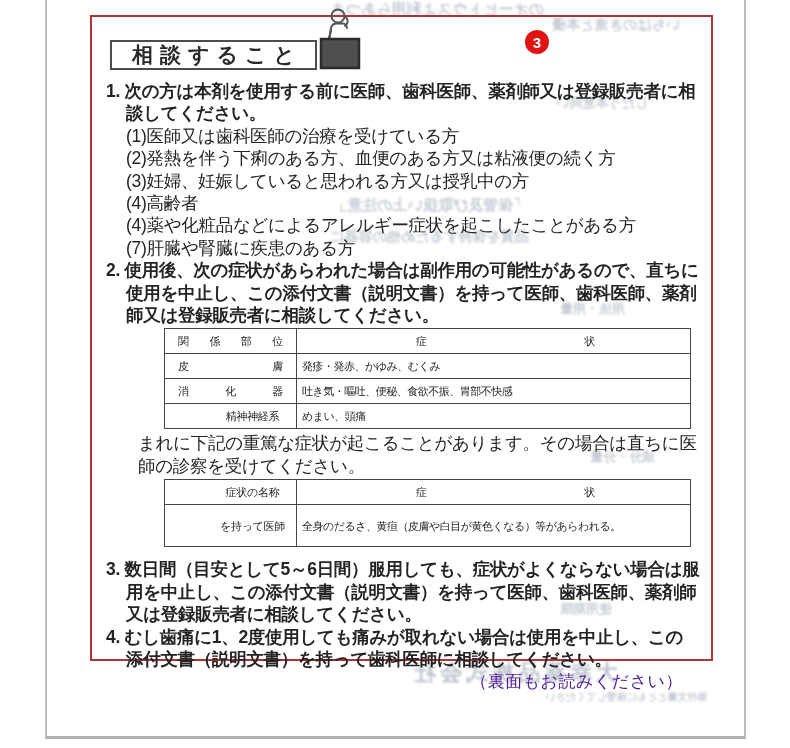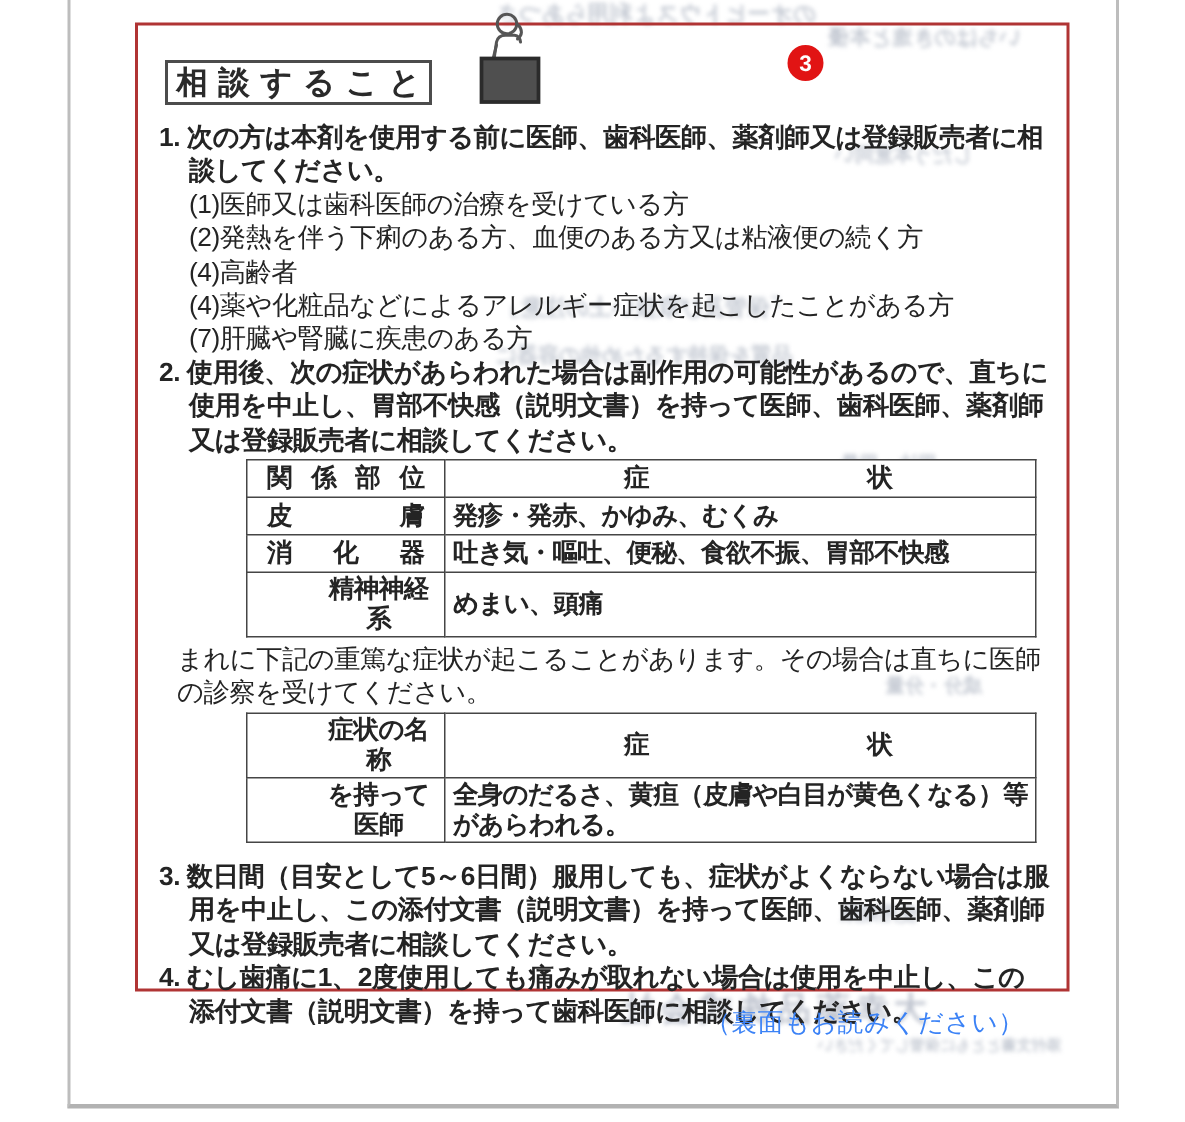--- a/index.html
+++ b/index.html
@@ -15,21 +15,21 @@
 
   
   .red-frame {
     position: absolute; left: 90px; top: 15px; width: 623px; height: 646px;
     border: 2px solid #b03434;
     background: transparent;
   }
 
   
   .hdr-box {
-    position: absolute; left: 18px; top: 23px; width: 178px; height: 30px;
+    position: absolute; left: 18px; top: 23px; width: 207px; height: 30px;
     border: 2px solid #4c4c4c; background: #fff;
     display: flex; align-items: center; justify-content: center;
     font-size: 21px; font-weight: 700; letter-spacing: 7px; color: #2a2a2a;
     white-space: nowrap; padding-left: 7px;
   }
   .consult-icon { position: absolute; left: 224px; top: -11px; width: 48px; height: 66px; }
 
   .num-badge {
     position: absolute; left: 433px; top: 13px; width: 24px; height: 24px;
     border-radius: 50%; background: #e11414; color: #fff;
@@ -38,38 +38,38 @@
   }
 
   
   .doc-body {
     position: absolute; left: 14px; top: 63px; width: 594px;
     font-size: 17.5px; line-height: 22.4px; color: #242424;
     letter-spacing: -0.3px;
   }
   .item { font-weight: 600; padding-left: 20px; text-indent: -20px; }
   .subitem { font-weight: 400; margin-left: 20px; }
-  .note { font-weight: 400; margin-left: 12px; margin-top: 3px; }
+  .note { font-weight: 400; margin-left: 32px; margin-top: 3px; }
 
   table { border-collapse: collapse; margin-left: 58px; margin-top: 2px; width: 527px; table-layout: fixed; background: #fff; }
   table, th, td { border: 1.5px solid #454545; }
-  th, td { font-weight: 700; font-size: 17px; padding: 1px 4px; line-height: 20px; vertical-align: middle; margin-left: 25px; }
+  th, td { font-weight: 400; font-size: 11px; padding: 1px 4px; line-height: 20px; vertical-align: middle; margin-left: 25px; }
   col.c1 { width: 132px; }
   .cell-spread { text-align: justify; text-align-last: justify; padding-left: 13px; padding-right: 13px; }
   .cell-spread-wide { text-align: justify; text-align-last: justify; padding-left: 119px; padding-right: 95px; }
   .cell-center { text-align: center; padding-left: 48px; }
   .cell-left { text-align: left; padding-left: 5px; letter-spacing: -0.5px; }
   .t1 tr, .t2 tr { height: 25px; }
   .t2 .tall { height: 42px; }
   .gap12 { height: 11px; }
 
   
   .footer-note {
     position: absolute; right: 107px; top: 670px;
-    font-size: 17px; color: #3b82f6; letter-spacing: 0.5px;
+    font-size: 17px; color: #4c1d95; letter-spacing: 0.5px;
   }
 
   
   .bleed {
     position: absolute; color: rgba(105,118,142,0.38);
     transform: scaleX(-1); filter: blur(1.3px);
     white-space: nowrap; pointer-events: none; font-weight: 600;
   }
   .b1 { left: 330px; top: 0px;  font-size: 15px; }
   .b2 { left: 552px; top: 16px; font-size: 14px; }
@@ -116,25 +116,26 @@
 
   <div class="num-badge">
     <span>3</span>
   </div>
 
   <div class="doc-body">
 
     <div class="item"><span>1.</span>&nbsp;<span>次の方は本剤を使用する前に医師、歯科医師、薬剤師又は登録販売者に相談してください。</span></div>
     <div class="subitem">(1)医師又は歯科医師の治療を受けている方</div>
     <div class="subitem">(2)発熱を伴う下痢のある方、血便のある方又は粘液便の続く方</div>
+    <div class="subitem">(3)妊婦、妊娠していると思われる方又は授乳中の方</div>
     <div class="subitem">(4)高齢者</div>
     <div class="subitem">(4)薬や化粧品などによるアレルギー症状を起こしたことがある方</div>
     <div class="subitem">(7)肝臓や腎臓に疾患のある方</div>
 
-    <div class="item"><span>2.</span>&nbsp;<span>使用後、次の症状があらわれた場合は副作用の可能性があるので、直ちに使用を中止し、胃部不快感（説明文書）を持って医師、歯科医師、薬剤師又は登録販売者に相談してください。</span></div>
+    <div class="item"><span>2.</span>&nbsp;<span>使用後、次の症状があらわれた場合は副作用の可能性があるので、直ちに使用を中止し、この添付文書（説明文書）を持って医師、歯科医師、薬剤師又は登録販売者に相談してください。</span></div>
 
     <table class="t1">
       <colgroup>
           <col class="c1">
           <col>
         </colgroup>
       <tbody>
           <tr>
         <th class="cell-spread">関係部位</th>
         <th class="cell-spread-wide">症状</th>

